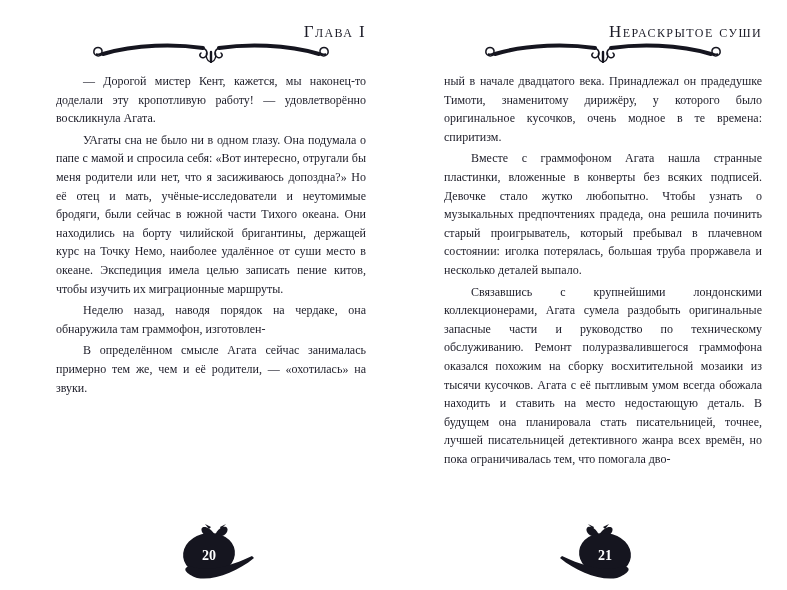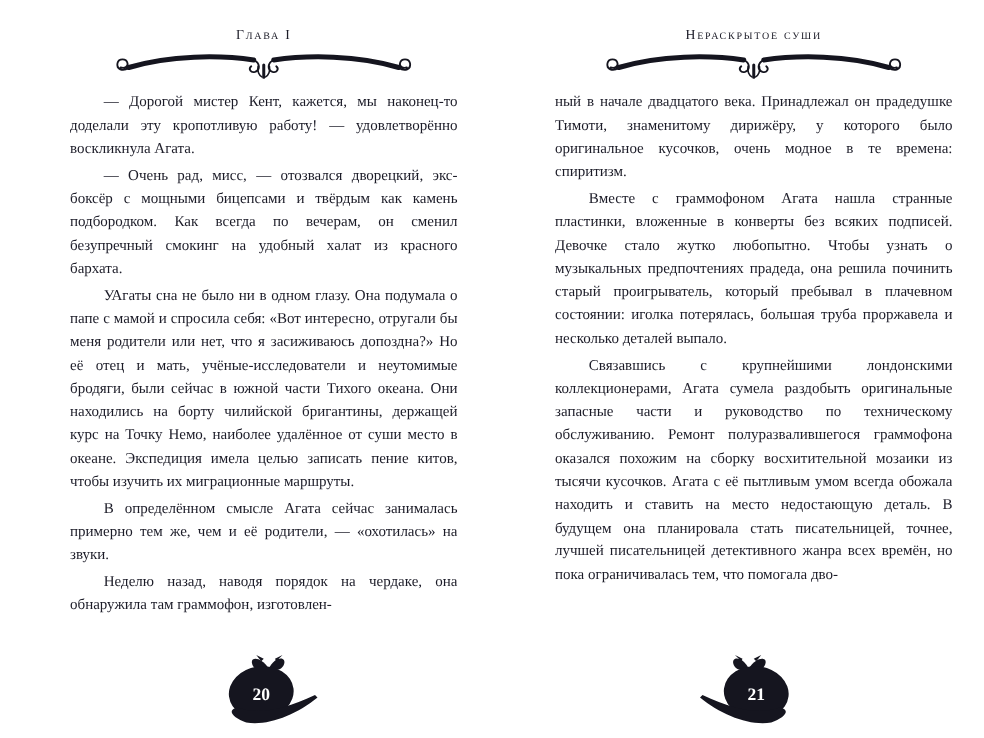--- a/index.html
+++ b/index.html
@@ -10,23 +10,23 @@
     overflow:hidden;
     font-family:"Liberation Serif","DejaVu Serif",serif;
     color:#1c1c28;
   }
   .page{position:absolute;top:0;height:590px;overflow:hidden;}
   .page.left{left:56px;width:310px;}
   .page.right{left:444px;width:318px;}
 
   .running-head{
     margin-top:22px;height:16px;
-    text-align:center;
+    text-align:right;
     font-variant:small-caps;
-    font-size:11px;letter-spacing:1.4px;
+    font-size:17px;letter-spacing:1.4px;
     color:#1c1c28;white-space:nowrap;
   }
   .flourish{display:block;margin:1px auto 0;}
 
   .body-text{
     margin-top:9px;
     font-size:12px;line-height:18.6px;
     text-align:justify;
     text-justify:inter-word;
   }
@@ -61,24 +61,23 @@
         <path d="M228,15 C 233,19 238,16 237,11.5 C 236,7.5 230,7.5 229,11.5 C 228.3,14.5 231.5,16 234.5,15" stroke-width="1.5"></path>
         <path d="M128,9 C 123,11 122.5,17 127,18.5 C 130.5,19.5 132.5,16 130,14" stroke-width="1.5"></path>
         <path d="M120,13 L120,23" stroke-width="2.4"></path>
         <path d="M115.5,14 C 114.5,18 116.5,21.5 118.5,22.5" stroke-width="1.3"></path>
         <path d="M124.5,14 C 125.5,18 123.5,21.5 121.5,22.5" stroke-width="1.3"></path>
       </g>
     </svg>
 
     <div class="body-text">
       <p>— Дорогой мистер Кент, кажется, мы наконец-то доделали эту кропотливую работу! — удовлетворённо воскликнула Агата.</p>
-      <p>— Очень рад, мисс, — отозвался дворецкий, экс-боксёр с мощными бицепсами и твёрдым как камень подбородком. Как всегда по вечерам, он сменил безупречный смокинг на удобный халат из красного бархата.</p>
       <p>УАгаты сна не было ни в одном глазу. Она подумала о папе с мамой и спросила себя: «Вот интересно, отругали бы меня родители или нет, что я засиживаюсь допоздна?» Но её отец и мать, учёные-исследователи и неутомимые бродяги, были сейчас в южной части Тихого океана. Они находились на борту чилийской бригантины, держащей курс на Точку Немо, наиболее удалённое от суши место в океане. Экспедиция имела целью записать пение китов, чтобы изучить их миграционные маршруты.</p>
+      <p>Неделю назад, наводя порядок на чердаке, она обнаружила там граммофон, изготовлен-</p>
       <p>В определённом смысле Агата сейчас занималась примерно тем же, чем и её родители, — «охотилась» на звуки.</p>
-      <p>Неделю назад, наводя порядок на чердаке, она обнаружила там граммофон, изготовлен-</p>
     </div>
 
     <svg class="hat" width="88" height="58" viewBox="0 0 88 58">
       <g fill="#15151f">
         <path d="M48,12 C 42,2 32,2 35,9 C 37,13.5 43,14 48,12 Z"></path>
         <path d="M48,12 C 53,1 63,2 60,9 C 58,13.5 52,14 48,12 Z"></path>
         <path d="M42,6 l-4,-5 l6,3 Z"></path>
         <path d="M54,6 l5,-5 l-6,3 Z"></path>
         <ellipse cx="42" cy="31" rx="26" ry="21" transform="rotate(-7 42 31)"></ellipse>
         <path d="M30,55 C 19,51 14,45 23,43 C 38,48.5 58,46 85,33 L 87,35 C 70,49 47,58 30,55 Z"></path>

